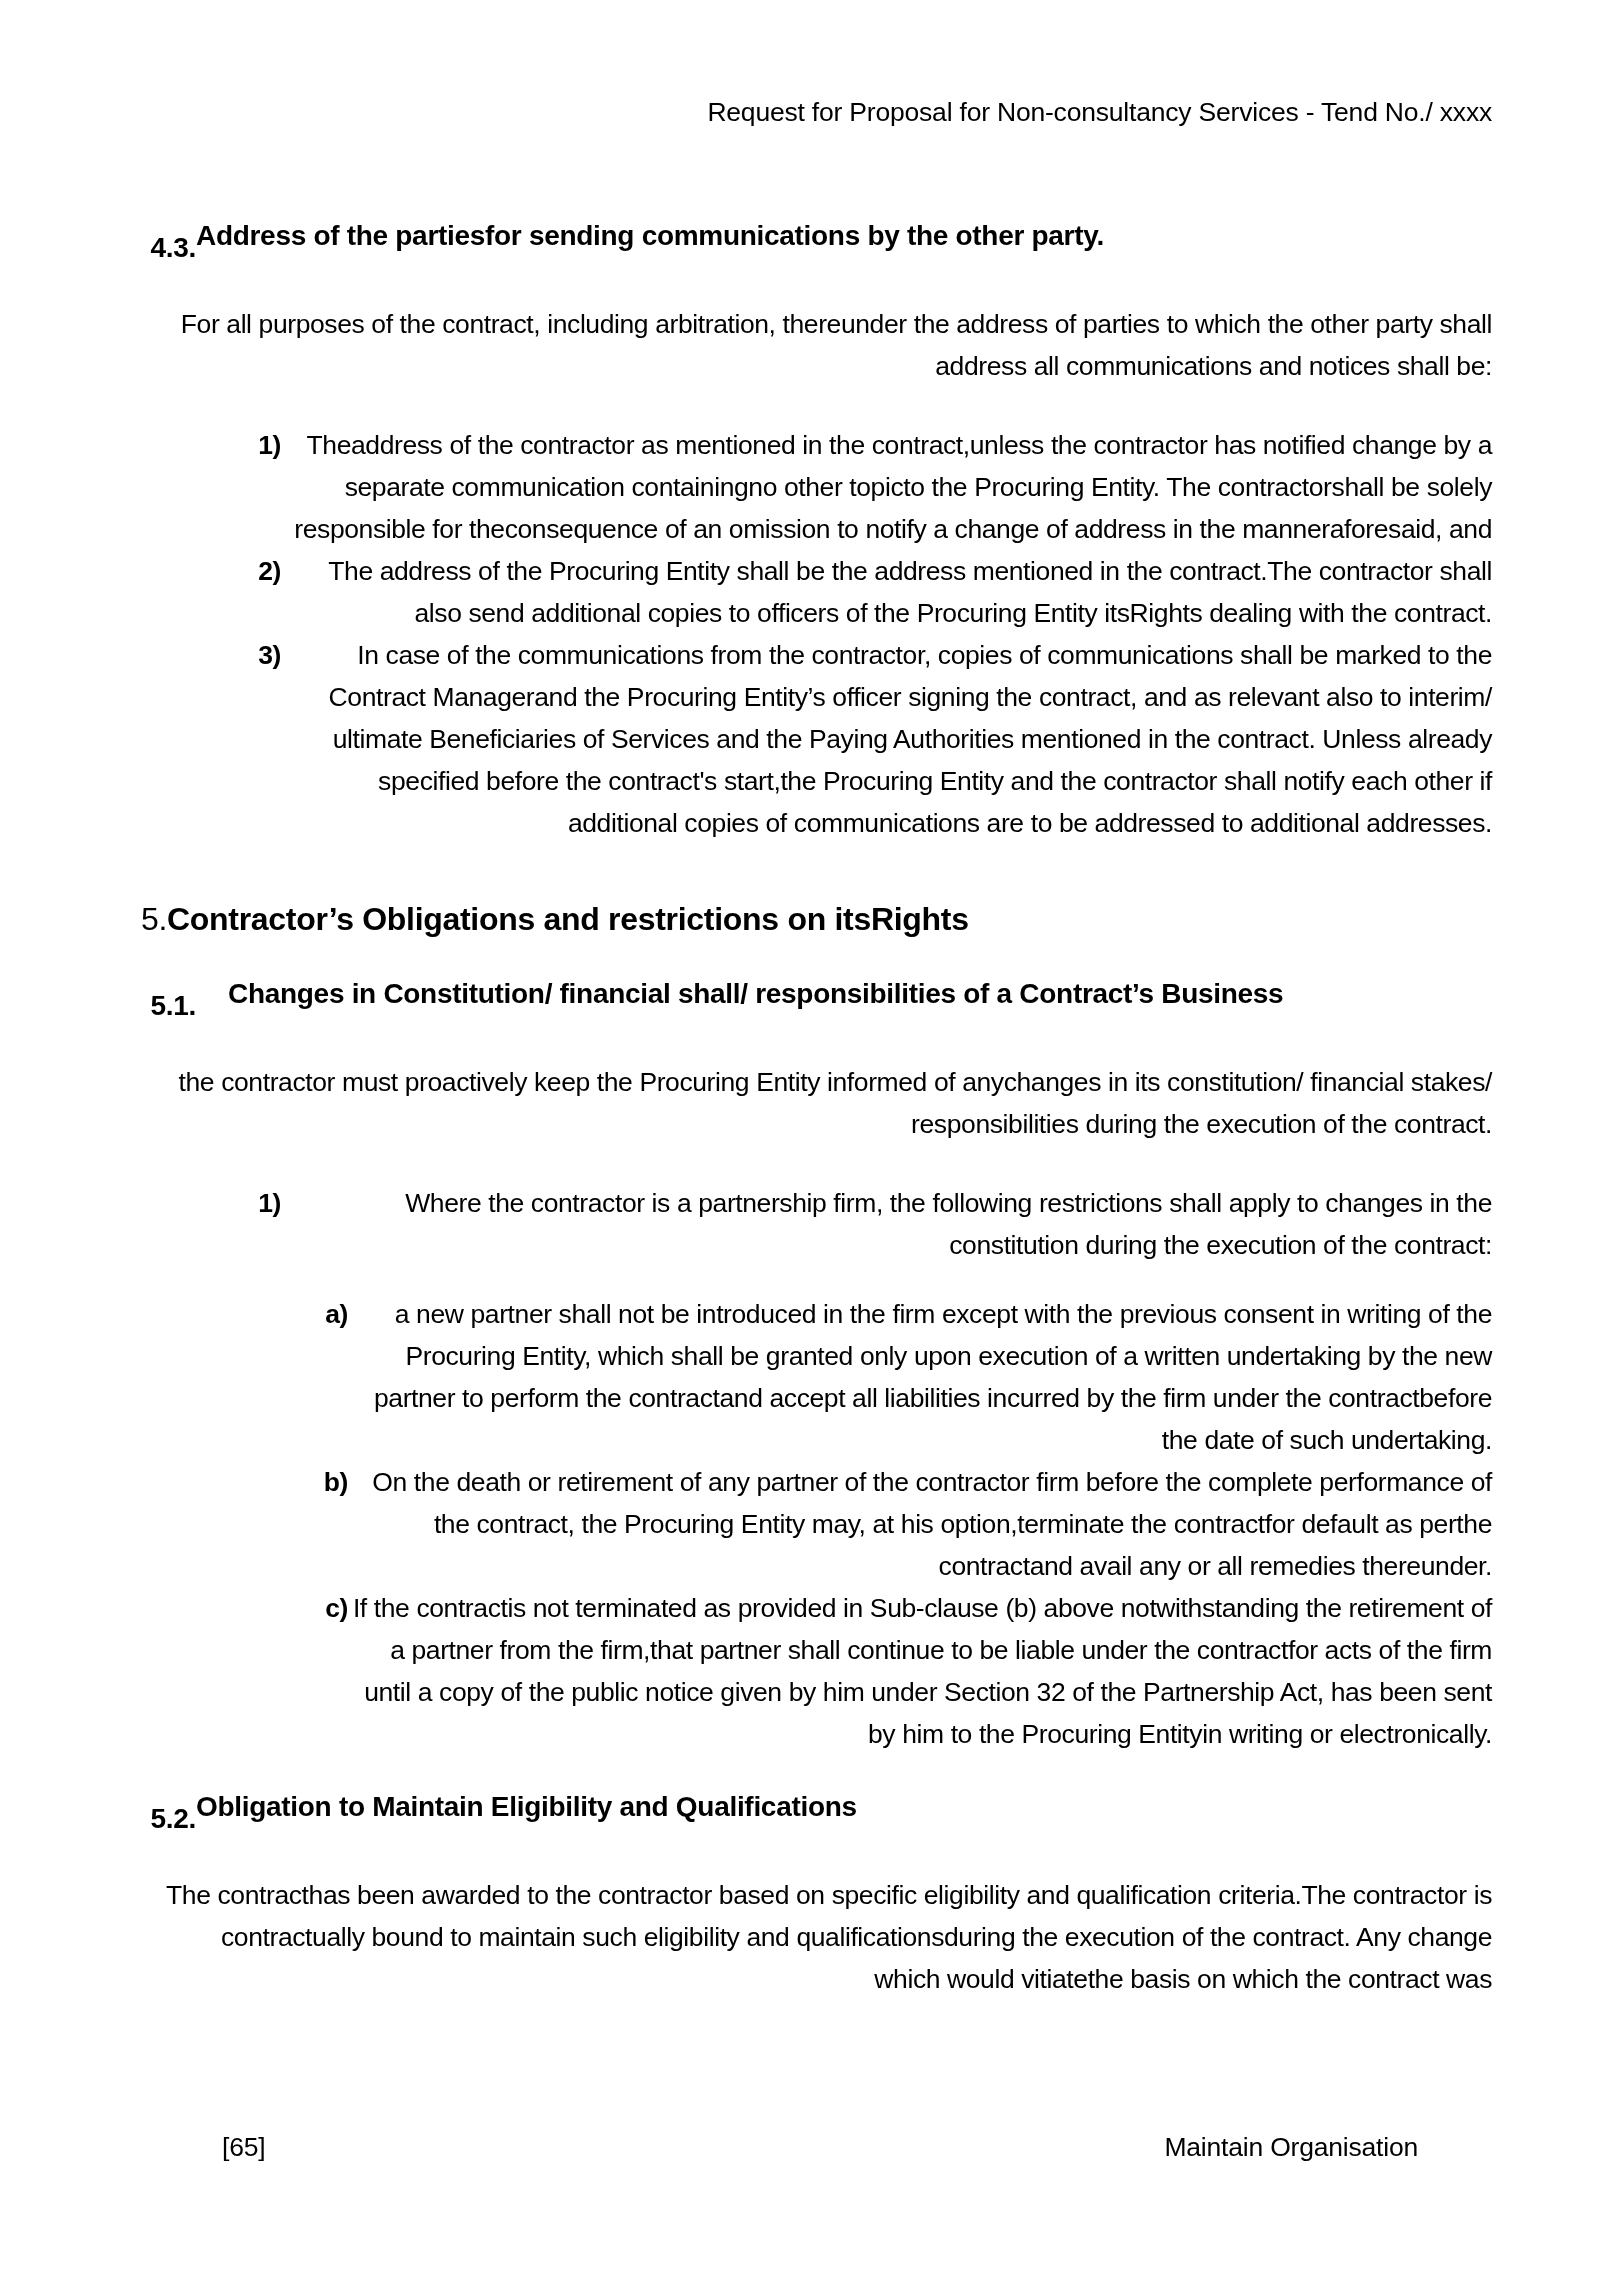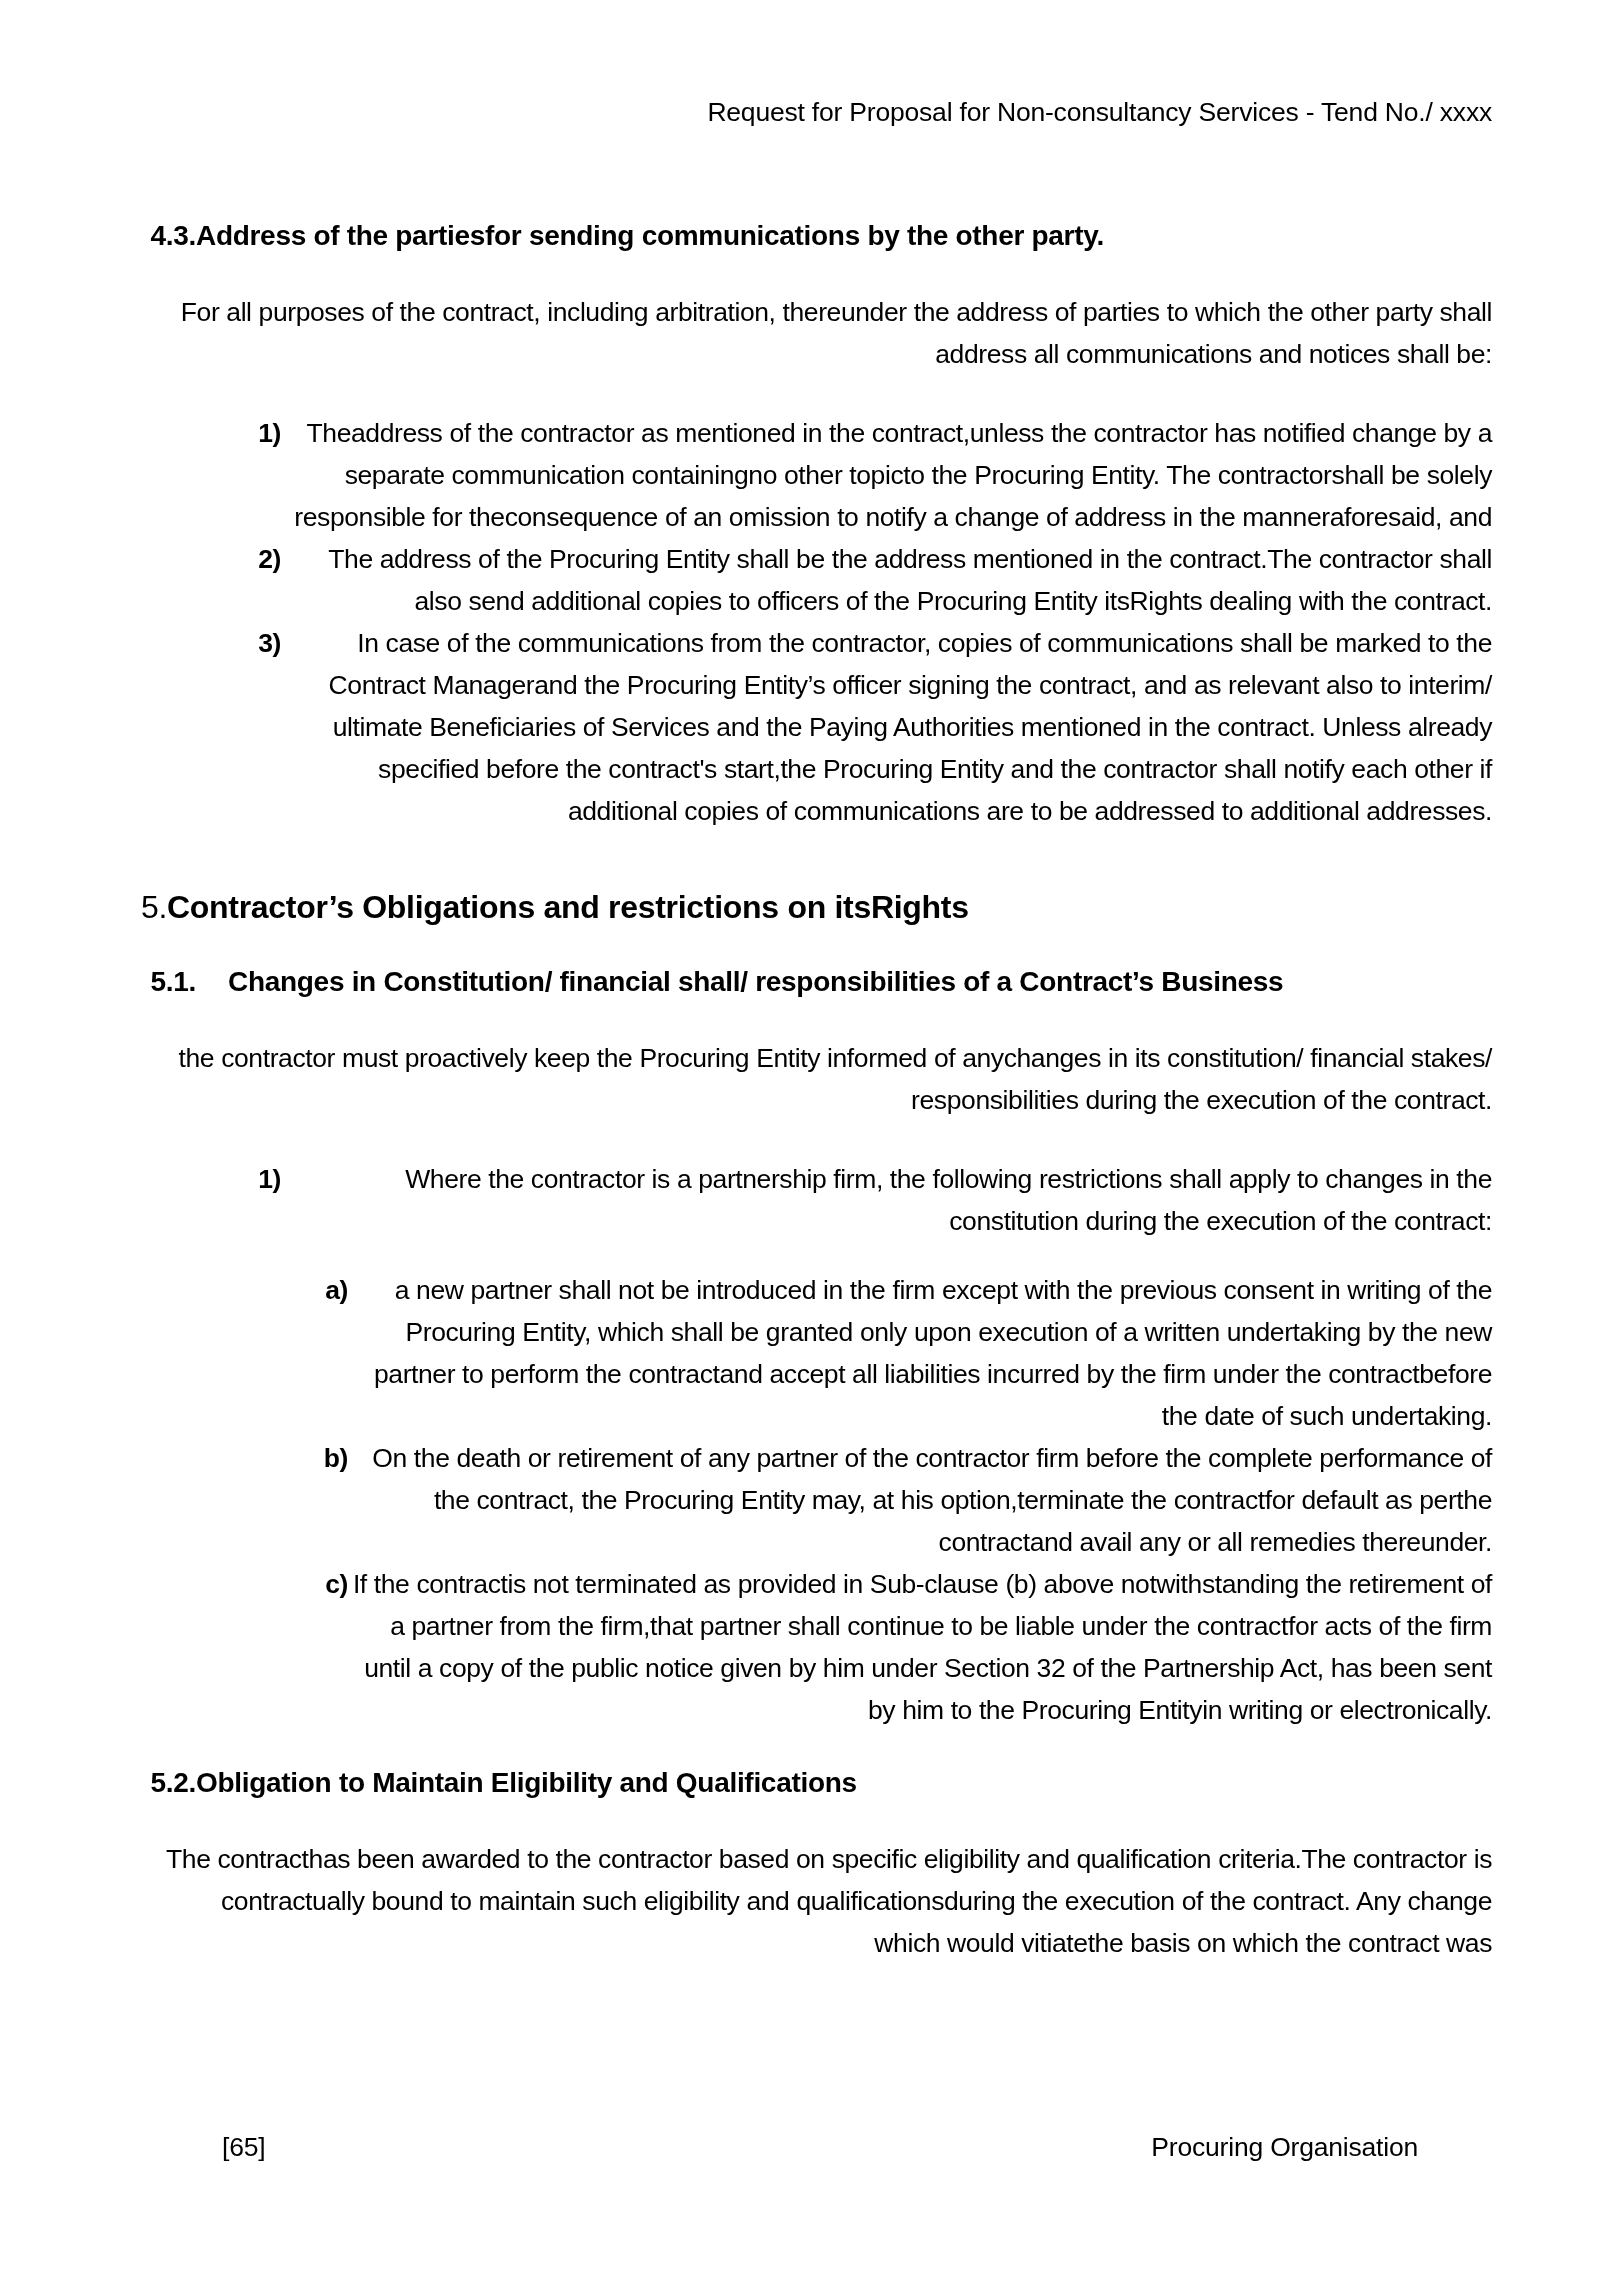--- a/index.html
+++ b/index.html
@@ -24,21 +24,21 @@
   }
 
   
   .h2 {
     display: flex;
     font-weight: 700;
     font-size: 28px;
     line-height: 37px;
     letter-spacing: -0.3px;
   }
-  .h2 .h-num { width: 66px; flex: none; }
+  .h2 .h-num { width: 66px; flex: none; margin-top: 12px; }
   .h2 .h-title { white-space: nowrap; }
 
   #h43 { margin-top: 90px; }
   #h51 { margin-top: 35px; gap: 32px; }
   #h52 { margin-top: 33px; }
 
   
   .h1 {
     display: flex;
     margin-top: 55px;
@@ -154,17 +154,17 @@
 
   <div class="h2" id="h52">
     <span class="h-num">5.2.</span>
     <span class="h-title">Obligation to Maintain Eligibility and Qualifications</span>
   </div>
 
   <div class="bp">The contracthas been awarded to the contractor based on specific eligibility and qualification criteria.The contractor is contractually bound to maintain such eligibility and qualificationsduring the execution of the contract. Any change which would vitiatethe basis on which the contract was</div>
 
   <div class="footer">
     <span>[65]</span>
-    <span>Procuring Organisation</span>
+    <span>Maintain Organisation</span>
   </div>
 
 </div>
 
 
 </body></html>

